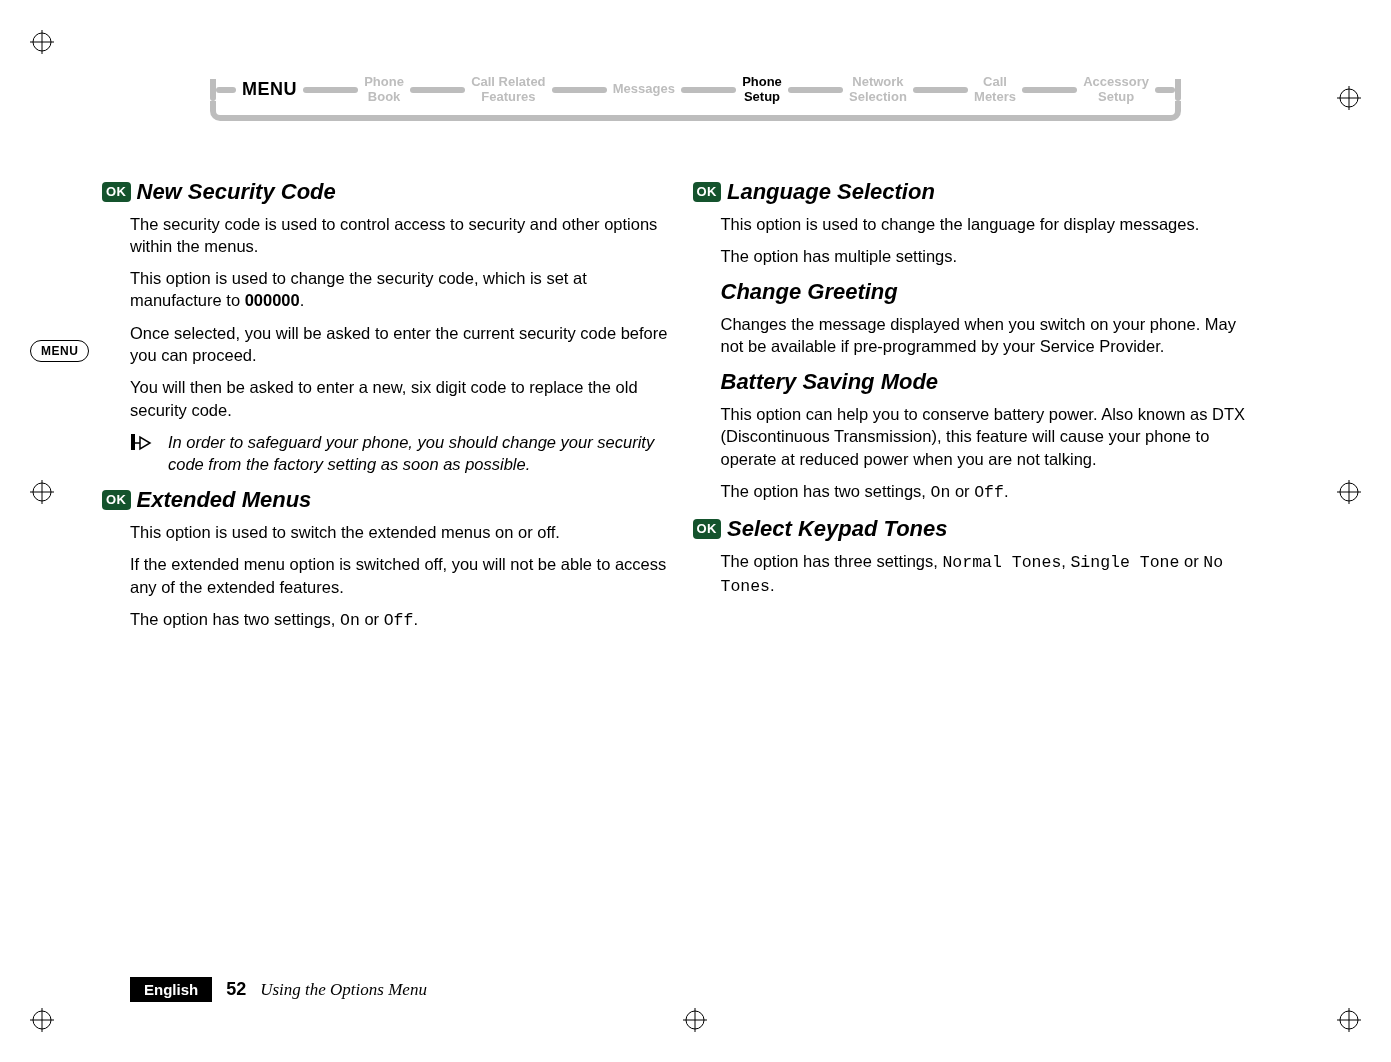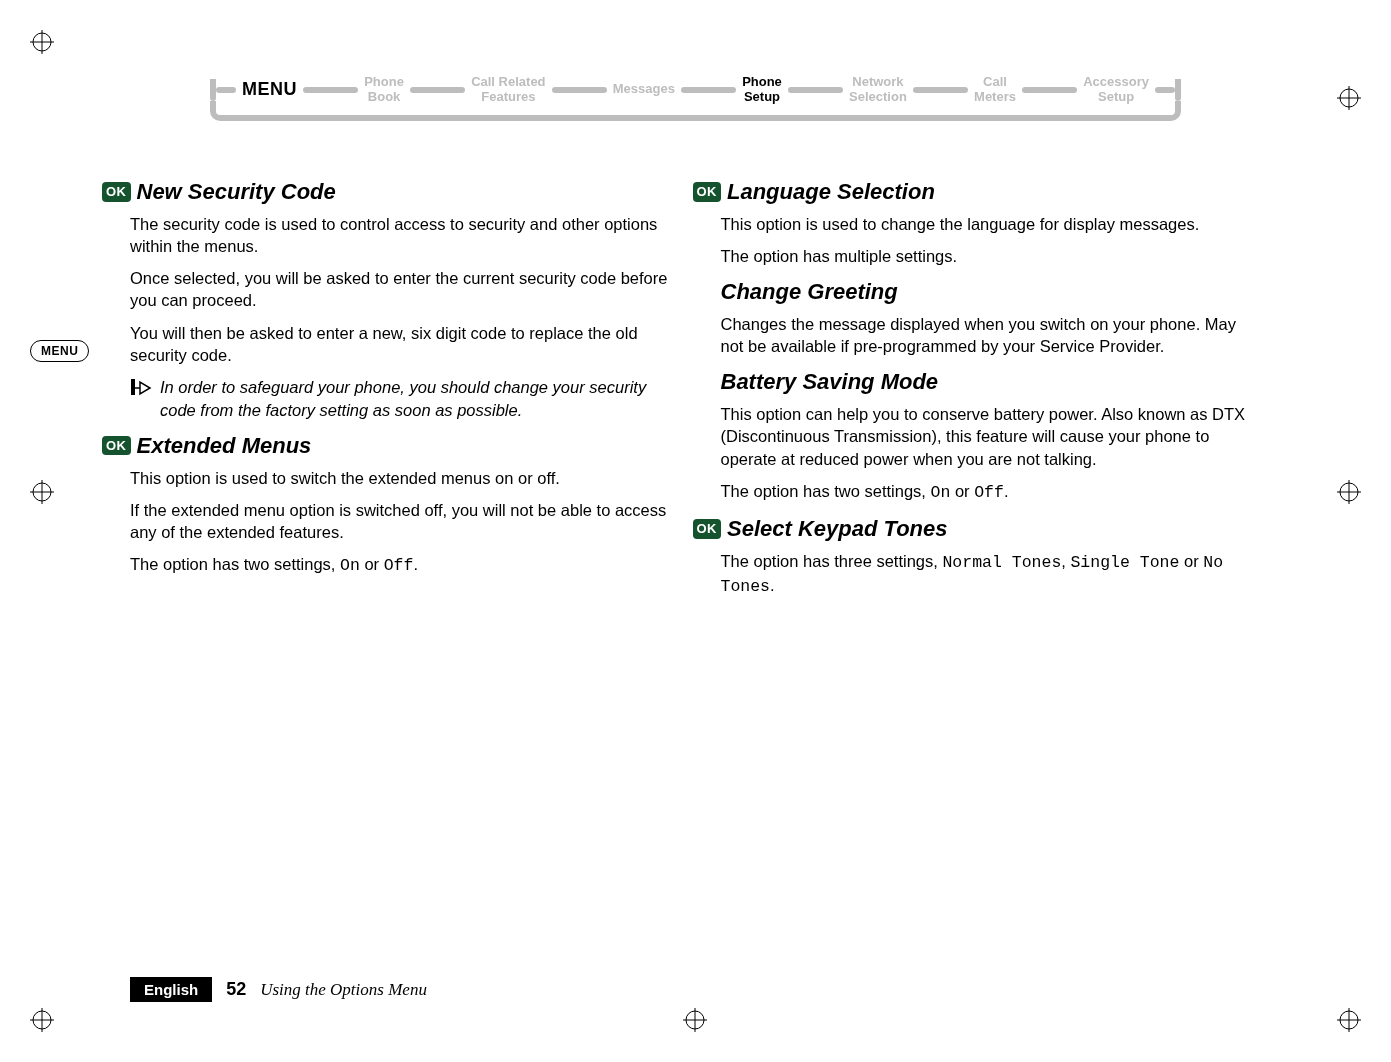--- a/index.html
+++ b/index.html
@@ -23,21 +23,21 @@
   .menu-label{font-family:Arial,Helvetica,sans-serif;font-size:18px;font-weight:bold;color:#000;letter-spacing:.5px}
   .loop{position:absolute;top:26px;left:80px;right:80px;height:14px;border:6px solid #bdbdbd;border-top:none;border-radius:0 0 10px 10px;border-left:6px solid #bdbdbd;border-right:6px solid #bdbdbd}
   .loop .riser{position:absolute;top:-22px;width:6px;height:22px;background:#bdbdbd;border-radius:0 0 3px 3px}
   .loop .riser.left{left:-6px}
   .loop .riser.right{right:-6px}
   .cols{display:flex;gap:50px;margin-top:30px;font-family:Arial,Helvetica,sans-serif;font-size:16.5px;line-height:1.35}
   .col{flex:1;min-width:0}
   h2{font-family:Arial,Helvetica,sans-serif;font-weight:bold;font-style:italic;font-size:22px;margin:10px 0 4px -28px;display:flex;align-items:center;gap:6px}
   h2 .ok{display:inline-flex;align-items:center;justify-content:center;background:#14532d;color:#fff;font-style:normal;font-size:13px;font-weight:bold;border-radius:4px;padding:1px 4px 1px 4px;letter-spacing:.5px}
   p{margin:6px 0 10px 0}
-  .note{display:flex;font-style:italic}
+  .note{display:flex;gap:8px;font-style:italic}
   .note .hand{flex:0 0 30px}
   .menu-badge{position:absolute;left:-100px;top:310px;border:1px solid #000;border-radius:16px;padding:3px 10px;font-family:Arial,Helvetica,sans-serif;font-size:12px;font-weight:bold;letter-spacing:.5px}
   .footer{position:absolute;left:0;bottom:0;display:flex;align-items:center;gap:14px}
   .lang-box{background:#000;color:#fff;font-family:Arial,Helvetica,sans-serif;font-weight:bold;font-size:15px;padding:4px 14px}
   .pg{font-family:Arial,Helvetica,sans-serif;font-weight:bold;font-size:18px}
   .section{font-family:"Times New Roman",serif;font-style:italic;font-size:17px}
   .mono{font-family:"Courier New",monospace;letter-spacing:0}
 </style>
 </head>
 <body>
@@ -122,20 +122,23 @@
 
   <div class="menu-badge">MENU</div>
 
   <div class="cols">
     <div class="col" style="position:relative">
       <h2>
         <span class="ok">OK</span>
         <span>New Security Code</span>
       </h2>
       <p>The security code is used to control access to security and other options within the menus.</p>
+      <p>
+        <span>This option is used to change the security code, which is set at manufacture to </span><b>000000</b><span>.</span>
+      </p>
       <p>Once selected, you will be asked to enter the current security code before you can proceed.</p>
       <p>You will then be asked to enter a new, six digit code to replace the old security code.</p>
       <div class="note">
         <span class="hand">
           <svg width="30" height="22" viewBox="0 0 30 22">
               <path d="M2 12h8V6l10 6-10 6v-6H2z" fill="none" stroke="#000" stroke-width="1.5"></path>
               <rect x="1" y="3" width="4" height="16" fill="#000"></rect>
             </svg>
         </span>
         <span>In order to safeguard your phone, you should change your security code from the factory setting as soon as possible.</span>

